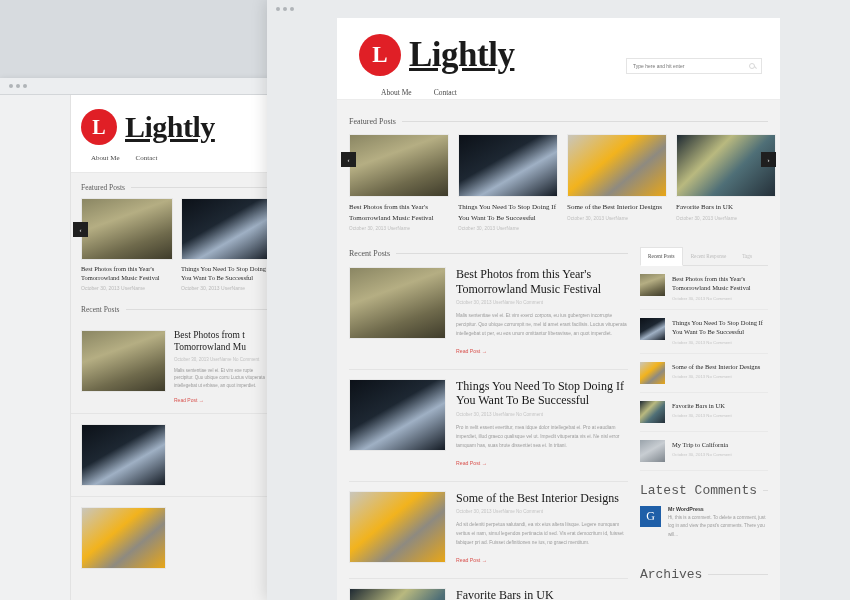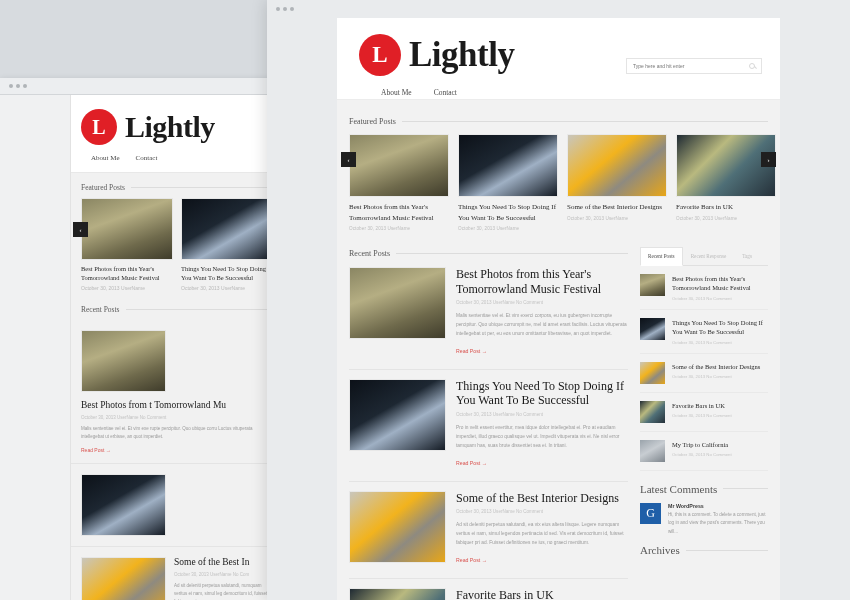--- a/index.html
+++ b/index.html
@@ -28,21 +28,21 @@
     border-left:1px solid #e2e2e2;
   }
   .back-header { background:#fff; padding:14px 0 0 10px; height:78px; border-bottom:1px solid #e8e8e8;}
   .logo-row { display:flex; align-items:center; gap:8px; }
   .logo-circle {
     border-radius:50%; background:#e01f26; color:#fff;
     display:flex; align-items:center; justify-content:center;
     font-family:"Liberation Serif", serif; font-weight:bold;
   }
   .lb-circle { width:36px; height:36px; font-size:20px; }
-  .logo-word { font-family:"Liberation Serif", serif; font-weight:bold; color:#1b1b1b; letter-spacing:-.5px; }
+  .logo-word { font-family:"Liberation Serif", serif; font-weight:bold; color:#1b1b1b; letter-spacing:-.5px;text-decoration:underline; }
   .lb-word { font-size:30px; }
   .back-nav { display:flex; gap:16px; padding:9px 0 0 10px; font-size:7px; color:#4a4a4a;
               font-family:"Liberation Serif", serif; }
   .sec-title-row { display:flex; align-items:center; gap:6px; padding:10px 10px 6px 10px; }
   .sec-title { font-size:7.5px; color:#5b5b5b; font-family:"Liberation Serif", serif; white-space:nowrap;}
   .sec-rule { flex:1; height:1px; background:#dcdcdc; }
 
   .bk-feat { display:flex; gap:8px; padding:0 10px; position:relative; }
   .bk-thumb { width:92px; height:62px; border:1px solid #e6e6e6; background:#ccc; flex:none; }
   .bk-feat-cap { font-family:"Liberation Serif", serif; font-size:6.5px; line-height:1.45; color:#2b2b2b; padding-top:4px; width:92px;}
@@ -111,21 +111,21 @@
   .tab { font-size:5.2px; padding:5px 7px; color:#bcbcbc; font-family:"Liberation Serif", serif; border:1px solid transparent;}
   .tab.active { color:#4a4a4a; background:#fff; border-color:#e3e3e3; border-bottom-color:#fff; margin-bottom:-1px;}
 
   .side-item { display:flex; gap:7px; padding:8px 0; border-bottom:1px solid #e9e9e9; }
   .side-thumb { width:25px; height:22px; background:#bbb; flex:none; }
   .side-title { font-family:"Liberation Serif", serif; font-size:6.5px; line-height:1.45; color:#2a2a2a; }
   .side-meta { font-size:4.3px; color:#c6c6c6; margin-top:3px; }
 
   .side-sec { margin-top:12px; }
   .side-sec-head { display:flex; align-items:center; gap:6px; }
-  .side-sec-title { font-size:11px; color:#575757; font-family:Liberation Serif, serif; white-space:nowrap;}
+  .side-sec-title { font-size:13px; color:#575757; font-family:Liberation Mono, monospace; white-space:nowrap;}
   .cmt { display:flex; gap:7px; padding-top:8px; }
   .cmt-av { width:21px; height:21px; background:#1f5fa8; flex:none; display:flex; align-items:center; justify-content:center; color:#fff; font-size:12px; font-family:"Liberation Serif",serif;}
   .cmt-name { font-size:5.3px; color:#3a3a3a; font-weight:bold; }
   .cmt-text { font-size:4.6px; color:#9b9b9b; line-height:1.85; margin-top:2px; }
   .follow { font-size:5px; color:#d9534f; padding-top:9px; }
 
   
   .img-guitar{background:linear-gradient(160deg,#8a8663 0%,#b5ae83 35%,#6f6a4c 70%,#3f3c2b 100%);}
   .img-laptop{background:linear-gradient(150deg,#0c1118 0%,#1d2732 40%,#9fb0c4 62%,#141b24 100%);}
   .img-chairs{background:linear-gradient(140deg,#c9c6bc 0%,#f2b31d 40%,#8e8a80 65%,#e8a617 100%);}
@@ -175,41 +175,36 @@
           <div class="bk-feat-cap">Things You Need To Stop Doing If You Want To Be Successful</div>
           <div class="bk-feat-meta">October 30, 2013 UserName</div>
         </div>
       </div>
 
       <div class="sec-title-row" style="padding-top:14px;">
         <span class="sec-title">Recent Posts</span>
         <span class="sec-rule"></span>
       </div>
 
-      <div class="bk-post" style="border-top:none;flex-direction:column;">
+      <div class="bk-post" style="border-top:none;">
         <div class="bk-post-img img-guitar"></div>
         <div>
           <div class="bk-post-title">Best Photos from t Tomorrowland Mu</div>
           <div class="bk-post-meta">October 30, 2013  UserName  No Comment</div>
           <div class="bk-post-ex">Malis sententiae vel ei. Et vim exe rupte percipitur. Quo ubique corru Luctus vituperata intellegebat ut erbisse, an quot imperdiet.</div>
           <div class="bk-readmore">Read Post →</div>
         </div>
       </div>
 
       <div class="bk-post">
         <div class="bk-post-img img-laptop"></div>
       </div>
 
       <div class="bk-post">
         <div class="bk-post-img img-chairs"></div>
-        <div>
-          <div class="bk-post-title">Some of the Best In</div>
-          <div class="bk-post-meta">October 30, 2013  UserName  No Com</div>
-          <div class="bk-post-ex">Ad sit deleniti perpetua salutandi, numquam veritus ei nam, simul leg democritum id, fuisset fabiquer pri</div>
-        </div>
       </div>
     </div>
   </div>
 
   <div class="win-front">
     <div class="chrome-bar">
       <div class="dots">
         <span class="dot"></span>
         <span class="dot"></span>
         <span class="dot"></span>
@@ -364,21 +359,21 @@
               <div class="cmt">
                 <div class="cmt-av">G</div>
                 <div>
                   <div class="cmt-name">Mr WordPress</div>
                   <div class="cmt-text">Hi, this is a comment. To delete a comment, just log in and view the post's comments. There you will...</div>
                 </div>
               </div>
             </div>
 
 
-            <div class="side-sec" style="margin-top:8px;">
+            <div class="side-sec" style="margin-top:28px;">
               <div class="side-sec-head">
                 <span class="side-sec-title">Archives</span>
                 <span class="sec-rule"></span>
               </div>
             </div>
           </div>
 
         </div>
       </div>
     </div>

